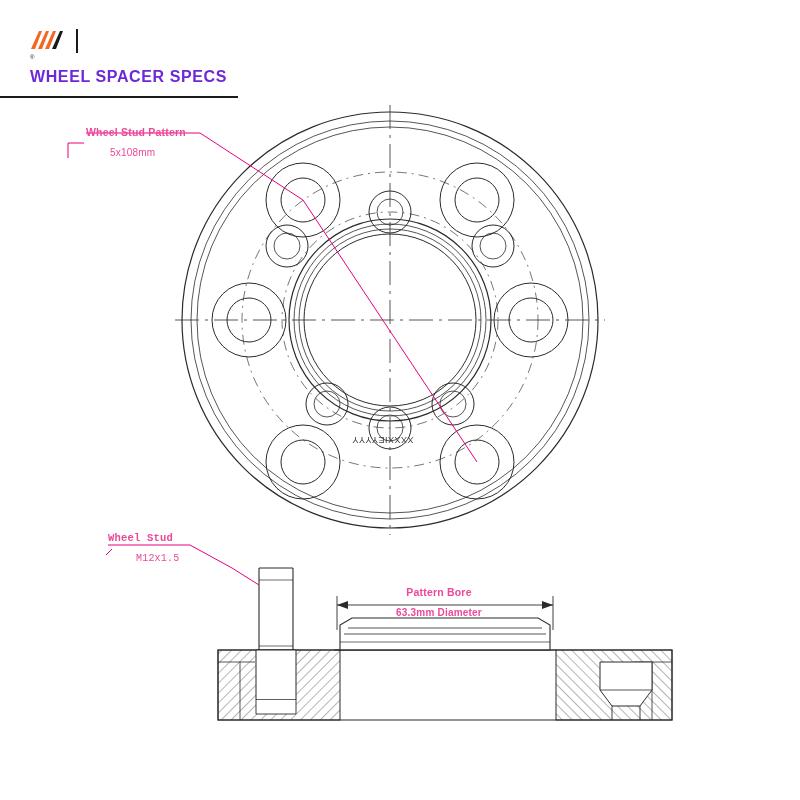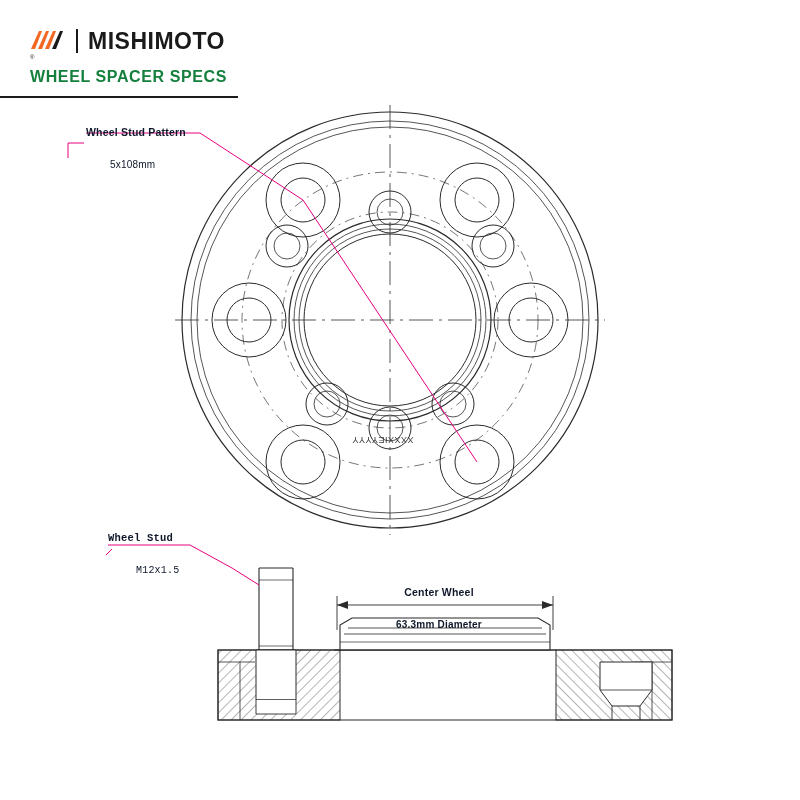--- a/index.html
+++ b/index.html
@@ -56,47 +56,47 @@
     font-size: 6px;
     color: #1a1a1a;
   }
   .subtitle {
     position: absolute;
     left: 30px;
     top: 68px;
     font-size: 16px;
     font-weight: bold;
     letter-spacing: 0.6px;
-    color: #15803d;
+    color: #6d28d9;
   }
   .header-rule {
     position: absolute;
     left: 0;
     top: 96px;
     width: 238px;
     height: 2px;
     background: #1a1a1a;
   }
 
   
   .callout {
     position: absolute;
-    color: #0f172a;
+    color: #ec4899;
   }
   .callout .c-title {
     font-size: 10.5px;
     font-weight: bold;
     letter-spacing: 0.2px;
     white-space: nowrap;
   }
   .callout .c-value {
     font-size: 10px;
     letter-spacing: 0.2px;
     white-space: nowrap;
-    margin-top: 21px;
+    margin-top: 9px;
   }
   #callout-stud-pattern { left: 86px; top: 126px; }
   #callout-stud-pattern .c-value { margin-left: 24px; }
   #callout-wheel-stud { left: 108px; top: 532px; font-family: Liberation Mono, monospace; }
   #callout-wheel-stud .c-value { margin-left: 28px; }
   #callout-center-bore {
     left: 337px;
     top: 586px;
     width: 204px;
     text-align: center;
@@ -125,21 +125,20 @@
       <svg width="36" height="28" viewBox="0 0 36 28">
         <g fill="#f26722">
           <polygon points="1,22 9,4 12,4 5,22"></polygon>
           <polygon points="8,22 16,4 19,4 12,22"></polygon>
           <polygon points="15,22 23,4 26,4 19,22"></polygon>
         </g>
         <polygon fill="#1a1a1a" points="22,22 30,4 33,4 26,22"></polygon>
       </svg>
     </div>
     <div class="brand-divider"></div>
-    <div class="brand-name">MISHIMOTO</div>
   </div>
   <div class="brand-reg">®</div>
   <div class="subtitle">WHEEL SPACER SPECS</div>
   <div class="header-rule"></div>
 
   <svg width="800" height="800" style="position:absolute;left:0;top:0;">
     <defs>
       <pattern id="hatchA" width="7" height="7" patternTransform="rotate(45)" patternUnits="userSpaceOnUse">
         <line x1="0" y1="0" x2="0" y2="7" stroke="#2b2b2b" stroke-width="0.7"></line>
       </pattern>
@@ -281,19 +280,19 @@
     <div class="c-title">Wheel Stud Pattern</div>
     <div class="c-value">5x108mm</div>
   </div>
 
   <div class="callout" id="callout-wheel-stud">
     <div class="c-title">Wheel Stud</div>
     <div class="c-value">M12x1.5</div>
   </div>
 
   <div class="callout" id="callout-center-bore">
-    <div class="c-title">Center Wheel</div>
+    <div class="c-title">Pattern Bore</div>
     <div class="c-value">63.3mm Diameter</div>
   </div>
 
   <div class="engraving">XXXXIEYYYY</div>
 
 </div>
 
 </body></html>

